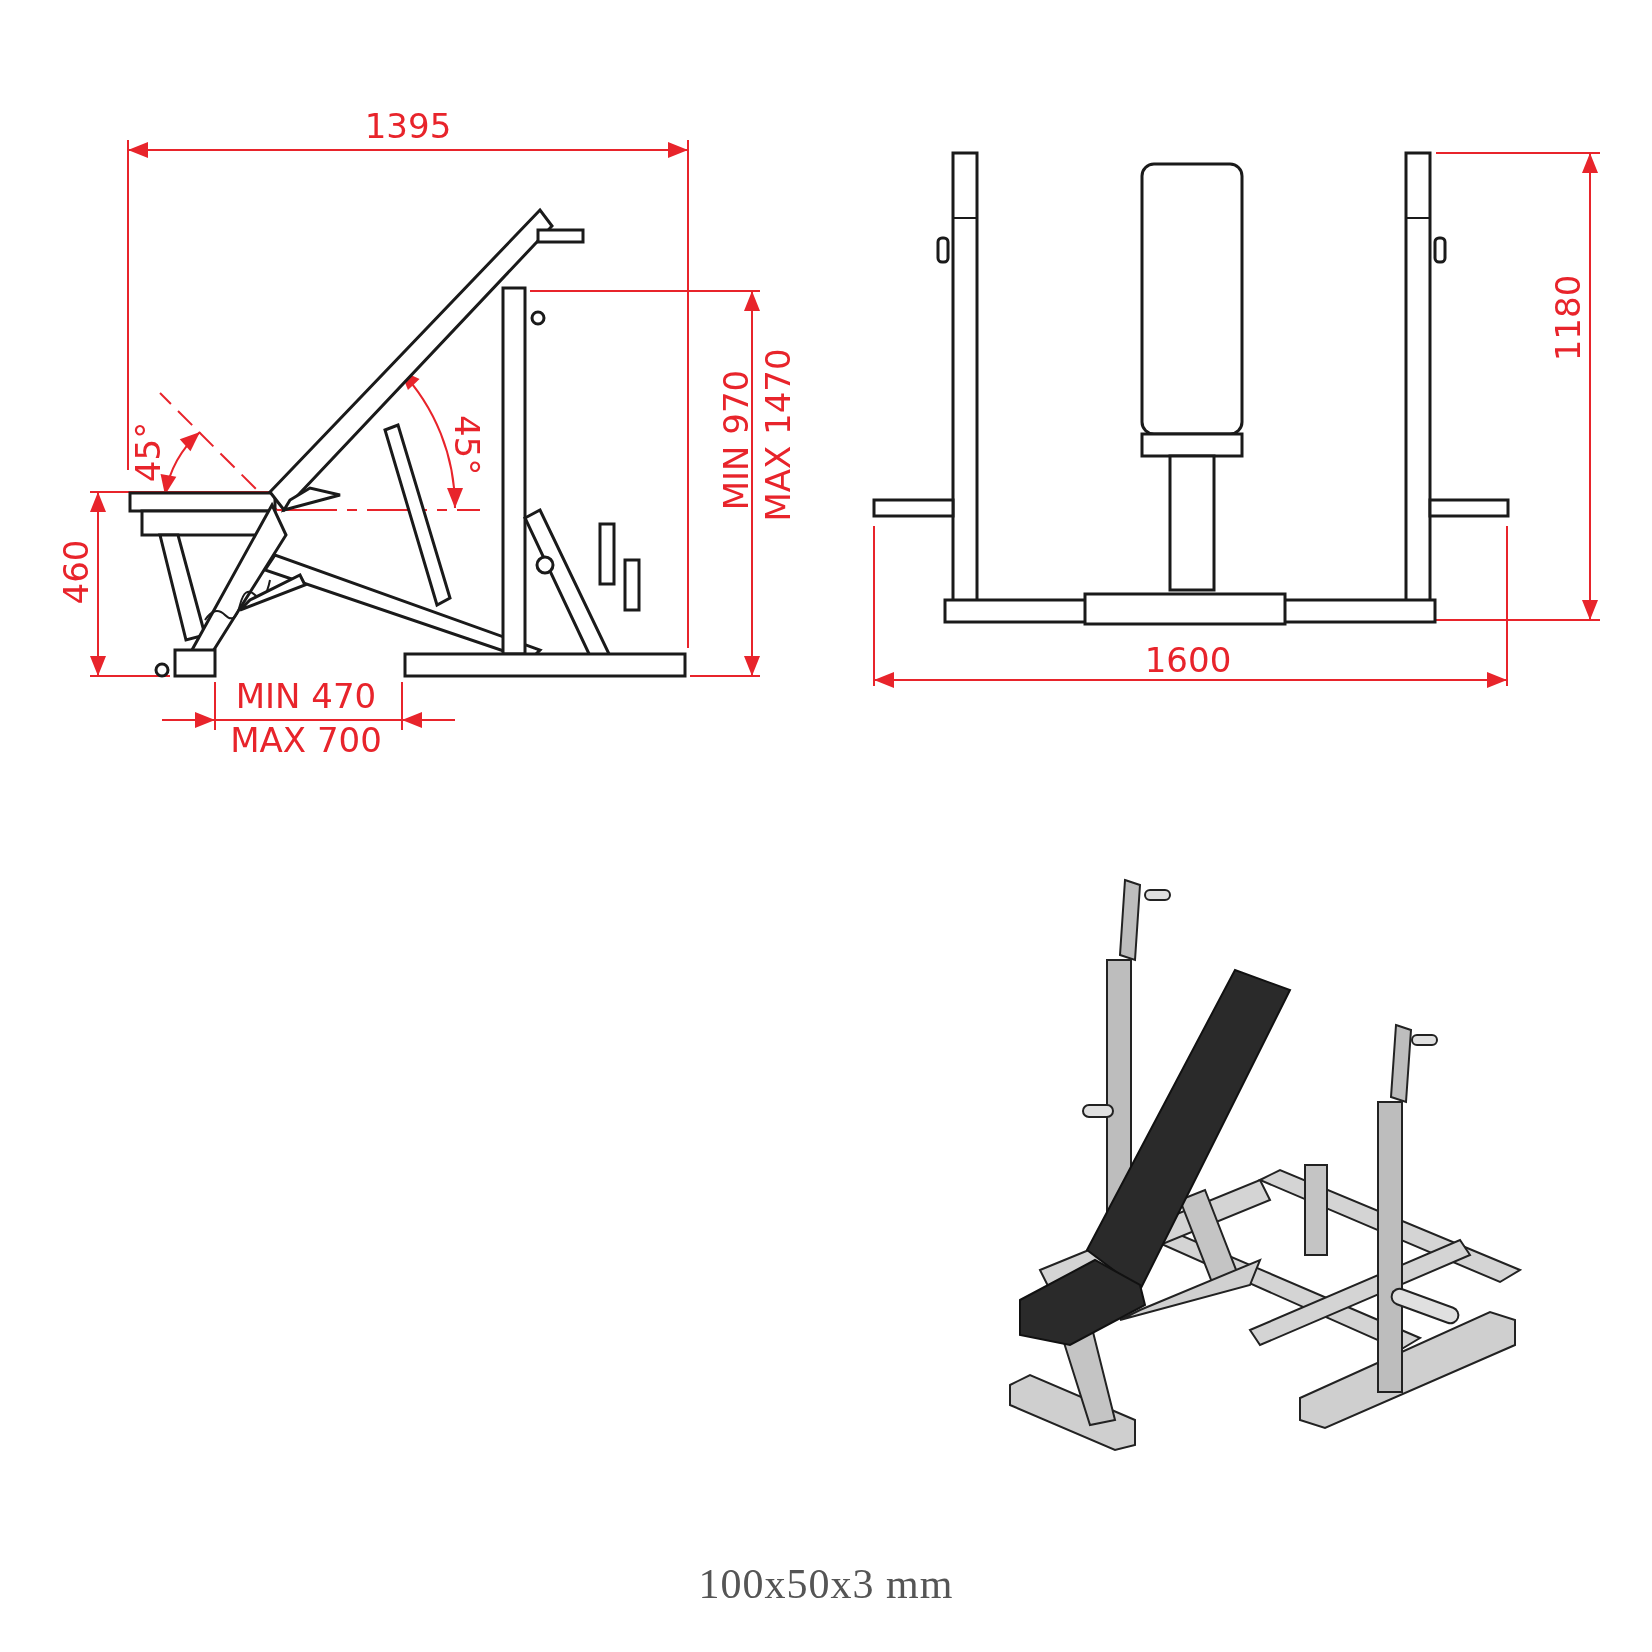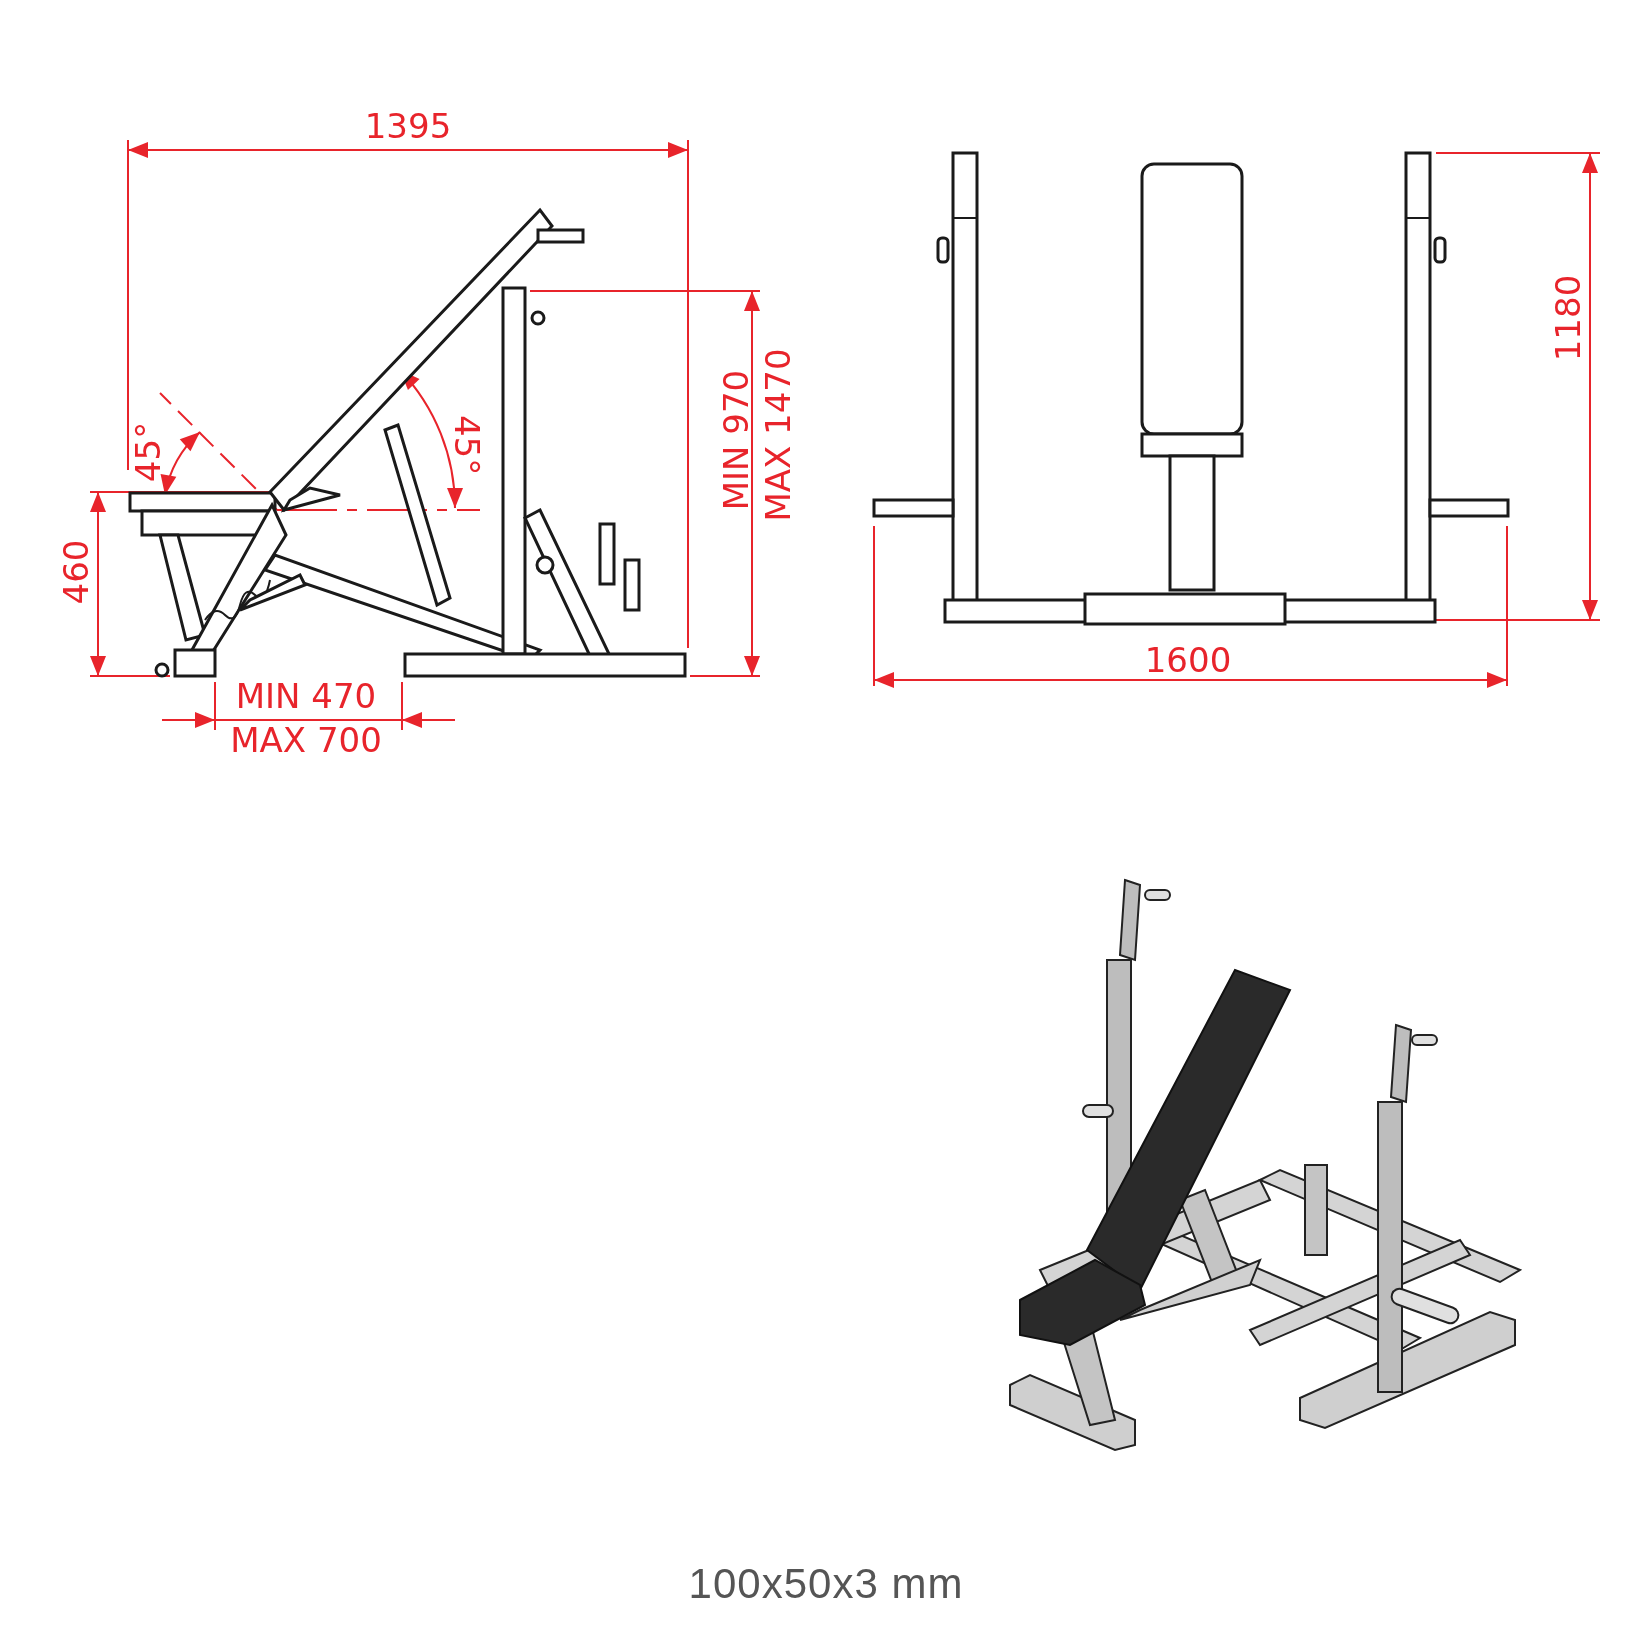--- a/index.html
+++ b/index.html
@@ -3,21 +3,21 @@
 <meta charset="utf-8">
 <style>
   html, body { margin: 0; padding: 0; background: #ffffff; }
   body { width: 1652px; height: 1652px; position: relative; overflow: hidden; font-family: "DejaVu Sans", sans-serif; }
   svg.drawing { position: absolute; left: 0; top: 0; }
   .dim { fill: #e8242b; font-family: "DejaVu Sans", sans-serif; font-size: 34px; }
   .dimline { stroke: #e8242b; stroke-width: 2; fill: none; }
   .part { stroke: #1a1a1a; stroke-width: 3; fill: #ffffff; }
   .partthin { stroke: #1a1a1a; stroke-width: 2; fill: none; }
   .caption { position: absolute; left: 0; width: 1652px; top: 1560px; text-align: center;
-             font-family: Liberation Sans, sans-serif; font-weight: 200; font-size: 42px; color: #555; letter-spacing: 1px; }
+             font-family: Liberation Serif, serif; font-weight: 200; font-size: 42px; color: #555; letter-spacing: 1px; }
 </style>
 </head>
 <body>
 
 <svg class="drawing" width="1652" height="1652" viewBox="0 0 1652 1652">
   <defs>
     <marker id="arr" viewBox="0 0 10 10" refX="10" refY="5" markerWidth="14" markerHeight="10" orient="auto-start-reverse">
       <path d="M0,1 L10,5 L0,9 z" fill="#e8242b"></path>
     </marker>
   </defs>

